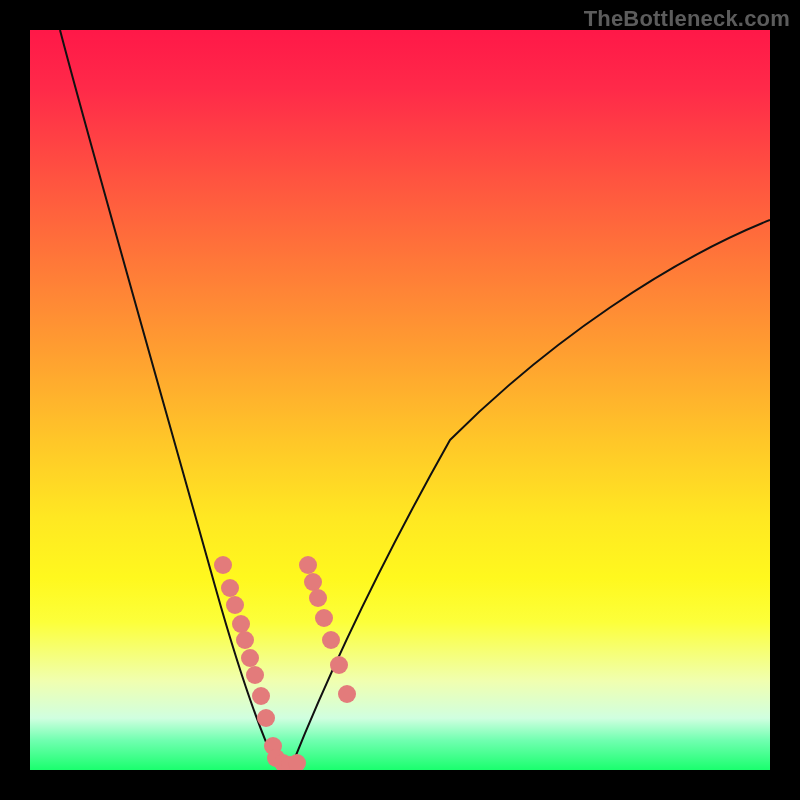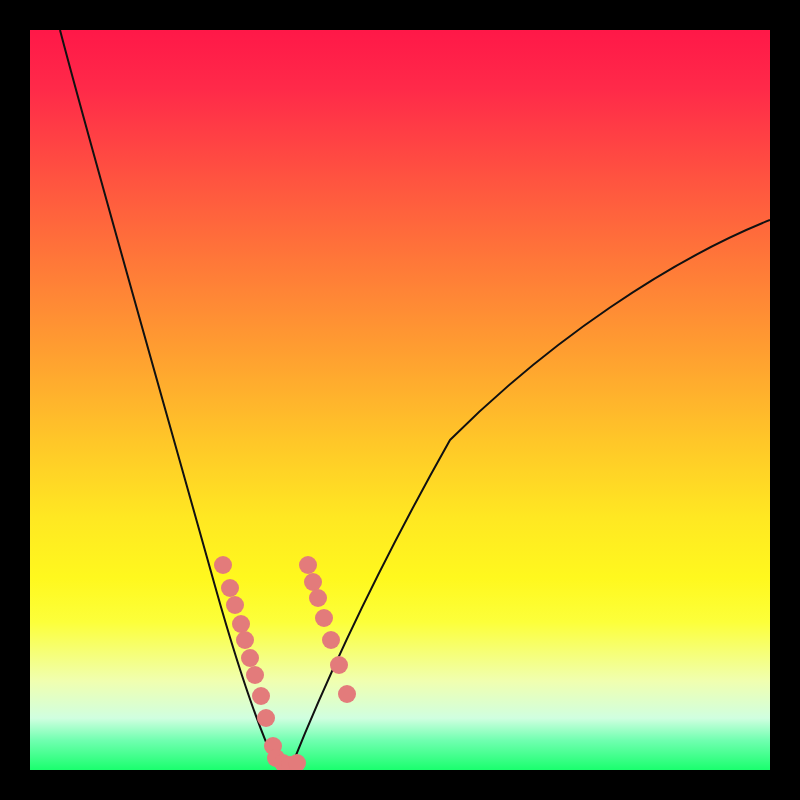--- a/index.html
+++ b/index.html
@@ -94,13 +94,14 @@
           <circle cx="301" cy="610" r="9" class="datapoint" fill="#e37b7b"></circle>
           <circle cx="309" cy="635" r="9" class="datapoint" fill="#e37b7b"></circle>
           <circle cx="317" cy="664" r="9" class="datapoint" fill="#e37b7b"></circle>
           <circle cx="246" cy="728" r="9" class="datapoint" fill="#e37b7b"></circle>
           <circle cx="253" cy="733" r="9" class="datapoint" fill="#e37b7b"></circle>
           <circle cx="260" cy="735" r="9" class="datapoint" fill="#e37b7b"></circle>
           <circle cx="267" cy="733" r="9" class="datapoint" fill="#e37b7b"></circle>
         </g>
     </svg>
   </div>
+  <div class="watermark">TheBottleneck.com</div>
 </div>
 
 </body></html>

